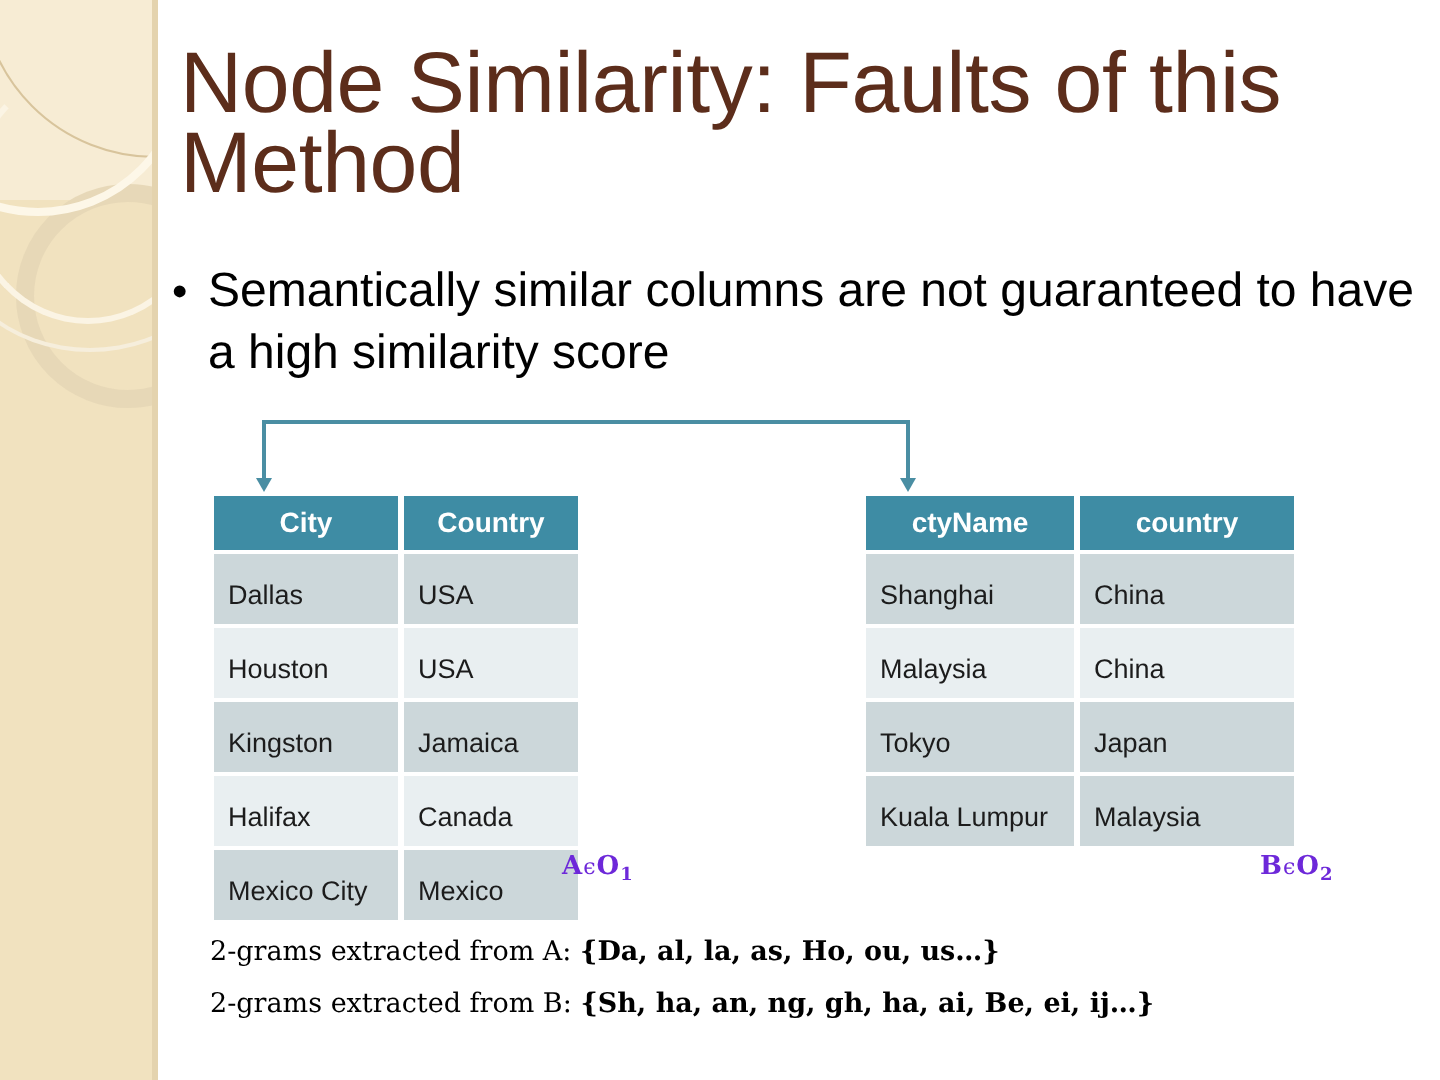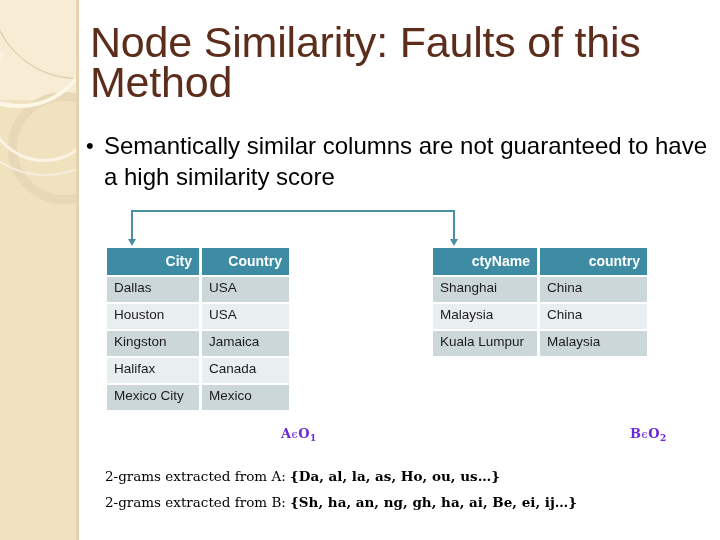--- a/index.html
+++ b/index.html
@@ -163,28 +163,28 @@
     position: absolute;
     border-collapse: separate;
     border-spacing: 3px 2px;
     font-size: 13.5px;
     color: #1c1c1c;
   }
   .data-table th {
     background: #3e8ca4;
     color: #ffffff;
     font-weight: bold;
-    text-align: right;
+    text-align: center;
     padding: 5px 7px 6px 7px;
     font-size: 14px;
     vertical-align: top;
   }
   .data-table td {
     text-align: left;
-    padding: 3px 7px 6px 7px;
+    padding: 13px 7px 6px 7px;
     vertical-align: top;
     font-size: 13.5px;
     line-height: 16px;
   }
   .data-table tr.odd td  { background: #ccd7da; }
   .data-table tr.even td { background: #e9eff1; }
 
   #table-a { left: 104px; top: 246px; }
   #table-a th.col-0, #table-a td.col-0 { width: 78px; }
   #table-a th.col-1, #table-a td.col-1 { width: 73px; }
@@ -300,20 +300,24 @@
   <tbody>
     <tr class="odd">
       <td class="col-0">Shanghai</td>
       <td class="col-1">China</td>
     </tr>
     <tr class="even">
       <td class="col-0">Malaysia</td>
       <td class="col-1">China</td>
     </tr>
     <tr class="odd">
+      <td class="col-0">Tokyo</td>
+      <td class="col-1">Japan</td>
+    </tr>
+    <tr class="odd">
       <td class="col-0">Kuala Lumpur</td>
       <td class="col-1">Malaysia</td>
     </tr>
   </tbody>
 </table>
 
 <div class="set-label" id="label-a">
   <span>A</span><span class="eps">ϵ</span><span>O</span><sub>1</sub>
 </div>
 

